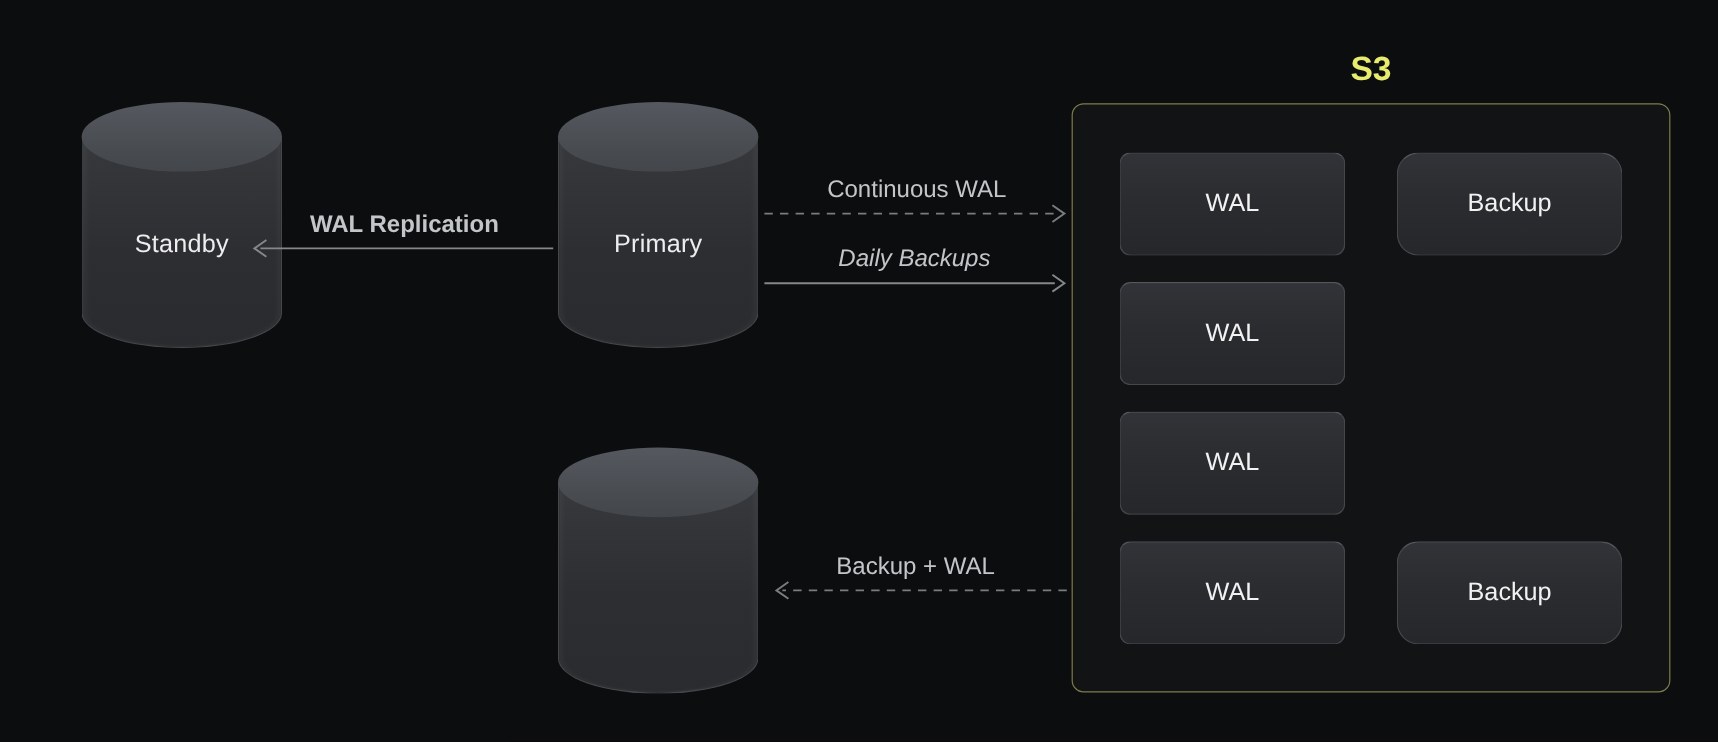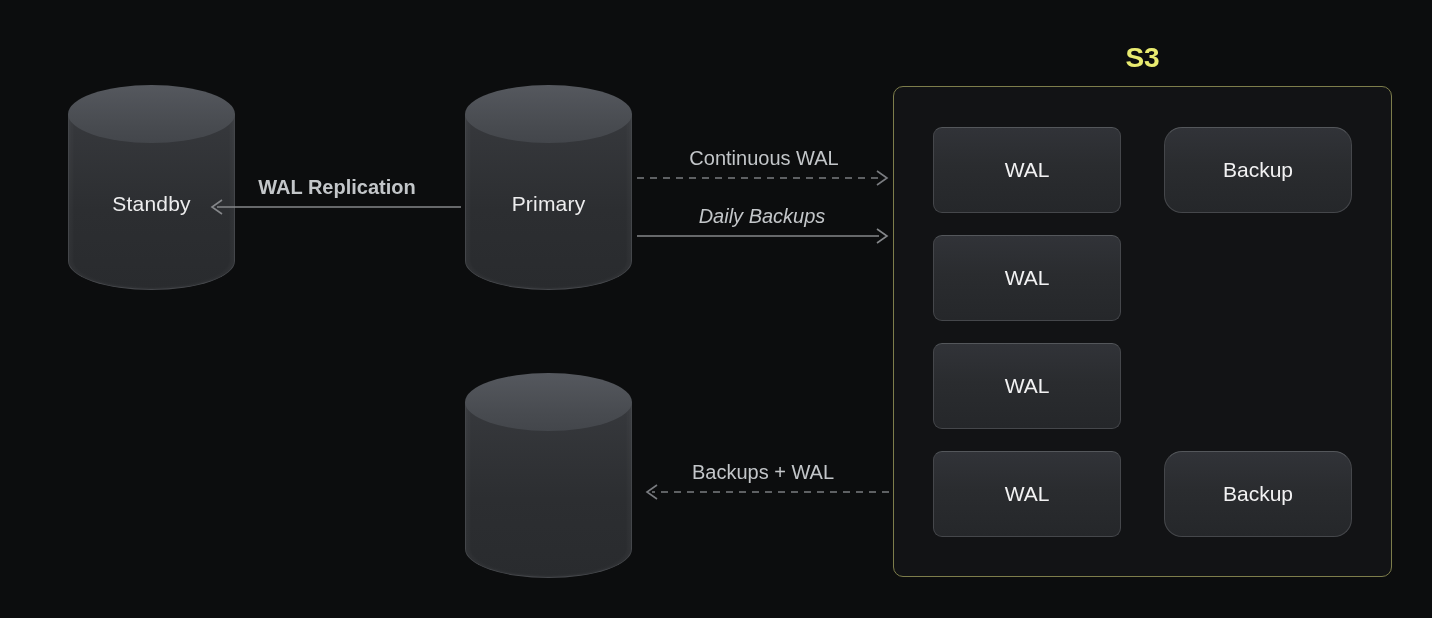--- a/index.html
+++ b/index.html
@@ -153,15 +153,15 @@
 
     <g>
       <line class="edge-line-dashed" x1="889" y1="492" x2="652" y2="492"></line>
       <path class="edge-head-dashed" d="M657,485 L647,492 L657,499"></path>
     </g>
   </svg>
 
   <div class="edge-label lbl-wal-replication">WAL Replication</div>
   <div class="edge-label lbl-continuous-wal">Continuous WAL</div>
   <div class="edge-label lbl-daily-backups">Daily Backups</div>
-  <div class="edge-label lbl-backup-plus-wal">Backups + WAL</div>
+  <div class="edge-label lbl-backup-plus-wal">Backup + WAL</div>
 
 </div>
 
 </body></html>

